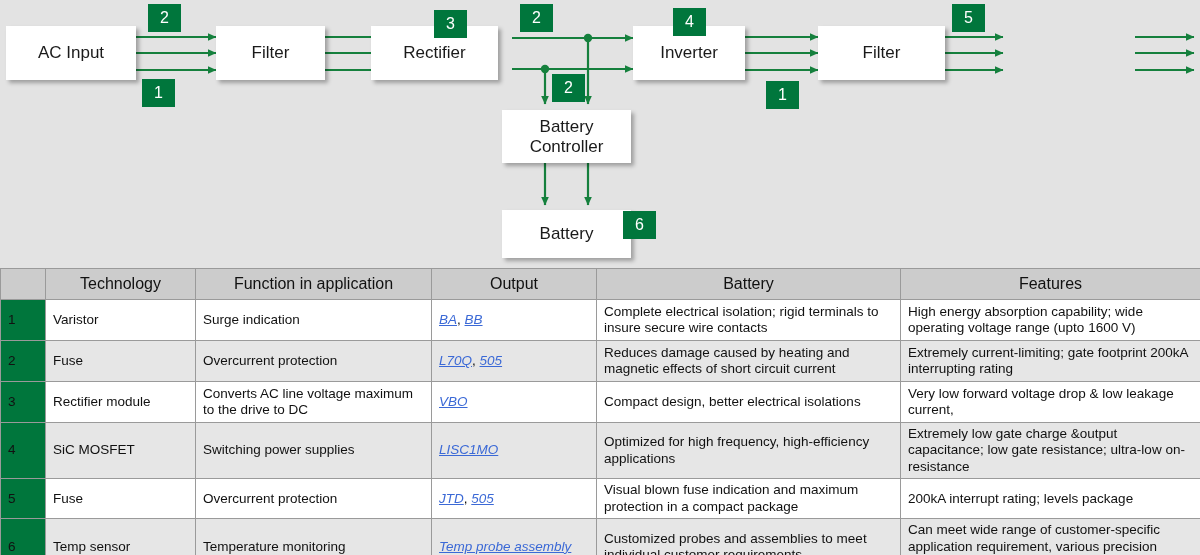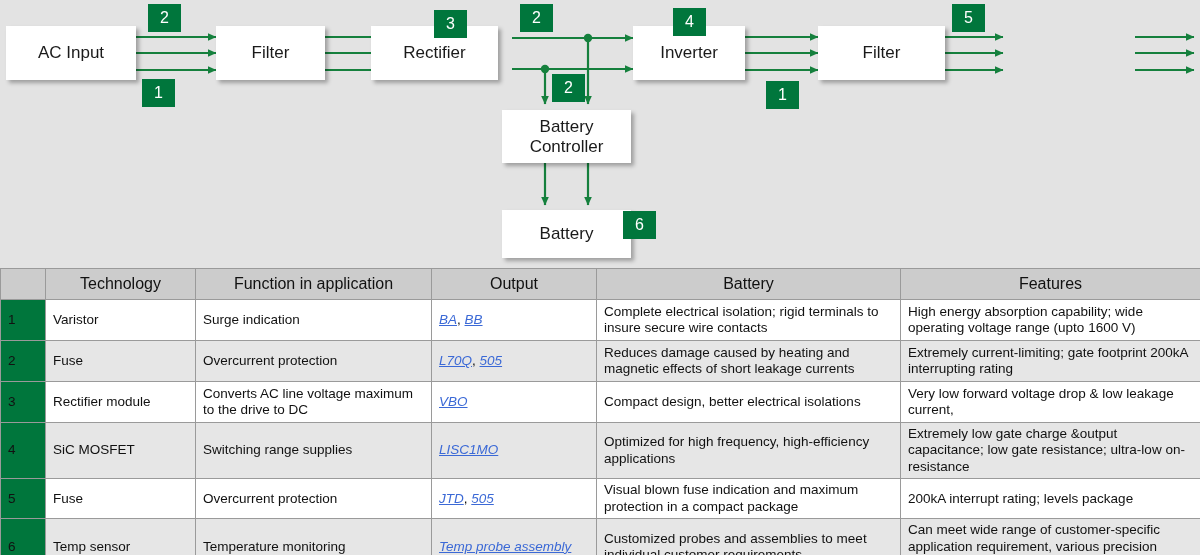--- a/index.html
+++ b/index.html
@@ -234,35 +234,35 @@
             <td>Surge indication</td>
             <td class="series"><a class="lnk">BA</a><span class="sep">, </span><a class="lnk">BB</a></td>
             <td>Complete electrical isolation; rigid terminals to insure secure wire contacts</td>
             <td>High energy absorption capability; wide operating voltage range (upto 1600 V)</td>
           </tr>
           <tr class="row-alt" style="height: 41px;">
             <td class="num">2</td>
             <td class="tech">Fuse</td>
             <td>Overcurrent protection</td>
             <td class="series"><a class="lnk">L70Q</a><span class="sep">, </span><a class="lnk">505</a></td>
-            <td>Reduces damage caused by heating and magnetic effects of short leakage currents</td>
+            <td>Reduces damage caused by heating and magnetic effects of short circuit current</td>
             <td>Extremely current-limiting; gate footprint 200kA interrupting rating</td>
           </tr>
           <tr style="height: 41px;">
             <td class="num">3</td>
             <td class="tech">Rectifier module</td>
             <td>Converts AC line voltage maximum to the drive to DC</td>
             <td class="series"><a class="lnk">VBO</a></td>
             <td>Compact design, better electrical isolations</td>
             <td>Very low forward voltage drop &amp; low leakage current,</td>
           </tr>
           <tr class="row-alt big" style="height: 42px;">
             <td class="num">4</td>
             <td class="tech">SiC MOSFET</td>
-            <td>Switching range supplies</td>
+            <td>Switching power supplies</td>
             <td class="series"><a class="lnk">LISC1MO</a></td>
             <td>Optimized for high frequency, high-efficiency applications</td>
             <td>Extremely low gate charge &amp;output capacitance; low gate resistance; ultra-low on-resistance</td>
           </tr>
           <tr style="height: 35px;">
             <td class="num">5</td>
             <td class="tech">Fuse</td>
             <td>Overcurrent protection</td>
             <td class="series"><a class="lnk">JTD</a><span class="sep">, </span><a class="lnk">505</a></td>
             <td>Visual blown fuse indication and maximum protection in a compact package</td>

